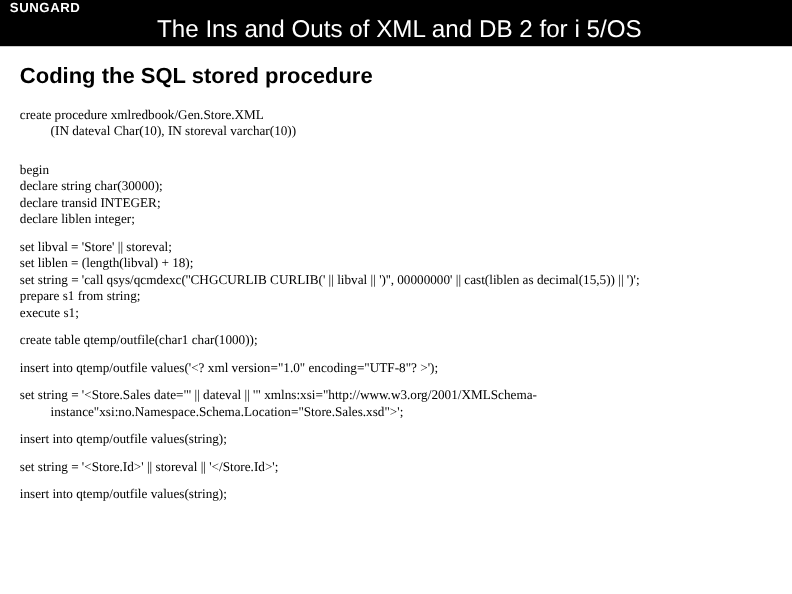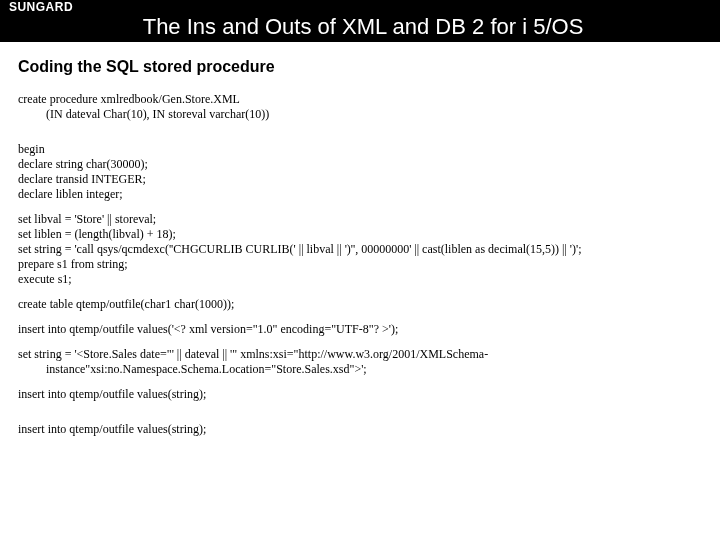--- a/index.html
+++ b/index.html
@@ -35,21 +35,21 @@
     font-weight: normal;
     font-size: 22px;
     padding-left: 6px;
   }
   .content {
     padding: 16px 18px 10px 18px;
   }
   .subtitle {
     font-family: Arial, Helvetica, sans-serif;
     font-weight: bold;
-    font-size: 16px;
+    font-size: 20px;
     margin-bottom: 16px;
   }
   .code p {
     font-size: 12px;
     line-height: 1.25;
   }
   .code .indent {
     padding-left: 28px;
   }
   .gap { height: 10px; }
@@ -83,16 +83,17 @@
     <div class="gap"></div>
     <p>create table qtemp/outfile(char1 char(1000));</p>
     <div class="gap"></div>
     <p>insert into qtemp/outfile values('&lt;? xml version="1.0" encoding="UTF-8"? &gt;');</p>
     <div class="gap"></div>
     <p>set string = '&lt;Store.Sales date="' || dateval || '" xmlns:xsi="http://www.w3.org/2001/XMLSchema-</p>
     <p class="indent">instance"xsi:no.Namespace.Schema.Location="Store.Sales.xsd"&gt;';</p>
     <div class="gap"></div>
     <p>insert into qtemp/outfile values(string);</p>
     <div class="gap"></div>
+    <p>set string = '&lt;Store.Id&gt;' || storeval || '&lt;/Store.Id&gt;';</p>
     <div class="gap"></div>
     <p>insert into qtemp/outfile values(string);</p>
   </div>
 </div>
 
 </body></html>

